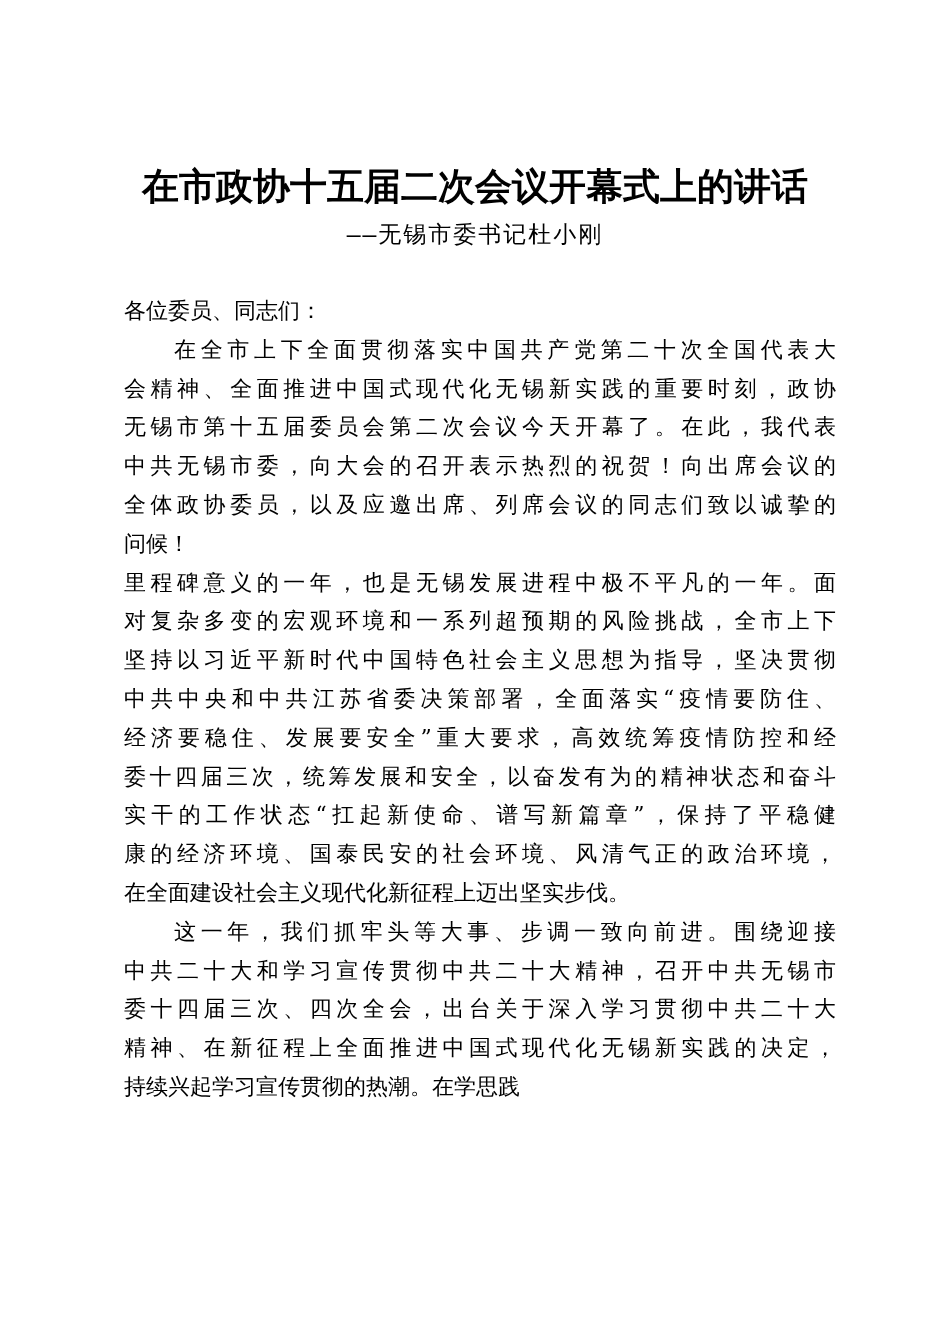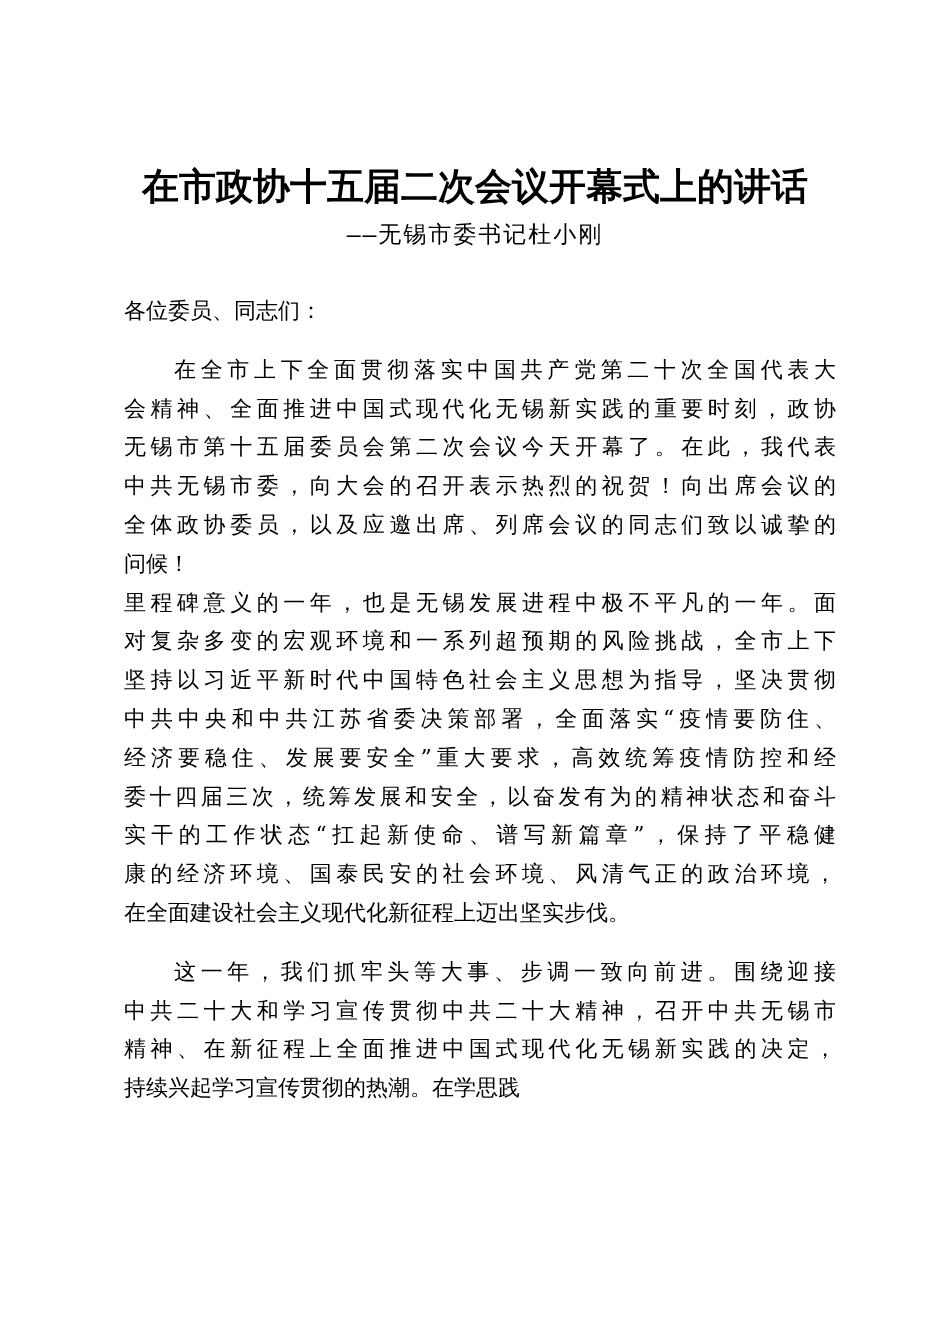--- a/index.html
+++ b/index.html
@@ -61,21 +61,20 @@
       height: 38.8px;
       line-height: 38.8px;
       white-space: nowrap;
       text-align: justify;
       text-align-last: justify;
       width: 712px;
     }
     .line.indent {
       padding-left: 50px;
       width: 662px;
-      margin-top: 20px;
     }
     .line.last {
       text-align-last: left;
     }
   </style>
 </head>
 <body>
 
 <div class="page">
   <div class="title">在市政协十五届二次会议开幕式上的讲话</div>
@@ -101,17 +100,18 @@
       <span class="line">经济要稳住、发展要安全”重大要求，高效统筹疫情防控和经</span>
       <span class="line">委十四届三次，统筹发展和安全，以奋发有为的精神状态和奋斗</span>
       <span class="line">实干的工作状态“扛起新使命、谱写新篇章”，保持了平稳健</span>
       <span class="line">康的经济环境、国泰民安的社会环境、风清气正的政治环境，</span>
       <span class="line last">在全面建设社会主义现代化新征程上迈出坚实步伐。</span>
     </div>
 
     <div>
       <span class="line indent">这一年，我们抓牢头等大事、步调一致向前进。围绕迎接</span>
       <span class="line">中共二十大和学习宣传贯彻中共二十大精神，召开中共无锡市</span>
+      <span class="line">委十四届三次、四次全会，出台关于深入学习贯彻中共二十大</span>
       <span class="line">精神、在新征程上全面推进中国式现代化无锡新实践的决定，</span>
       <span class="line last">持续兴起学习宣传贯彻的热潮。在学思践</span>
     </div>
   </div>
 </div>
 
 </body></html>

